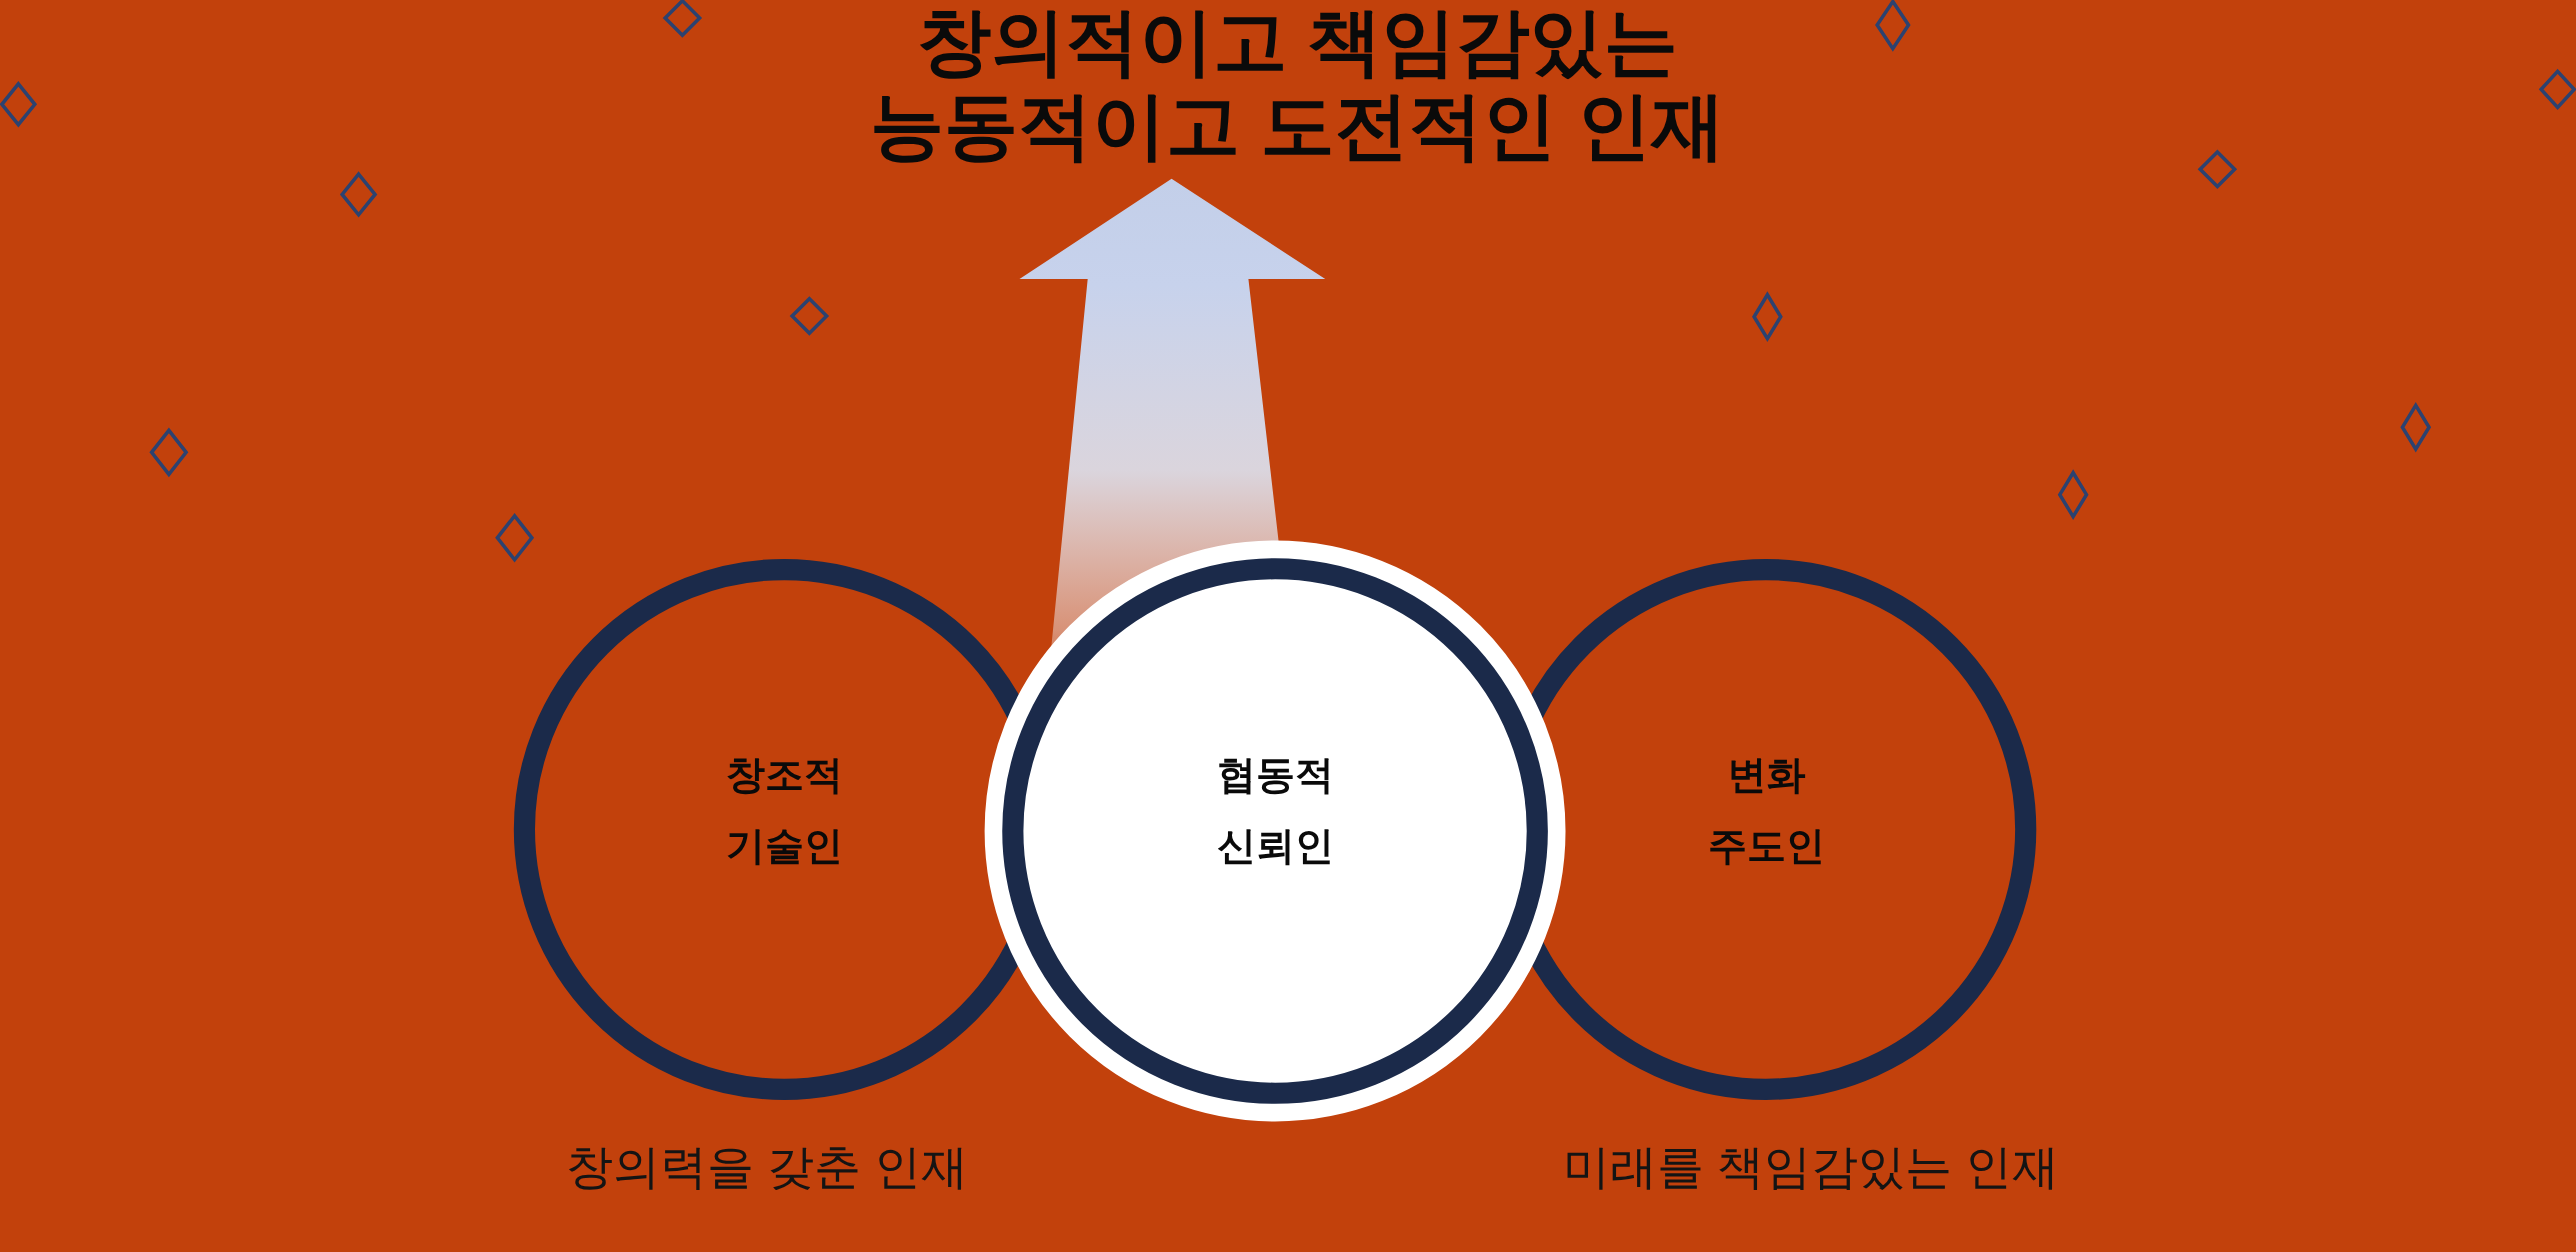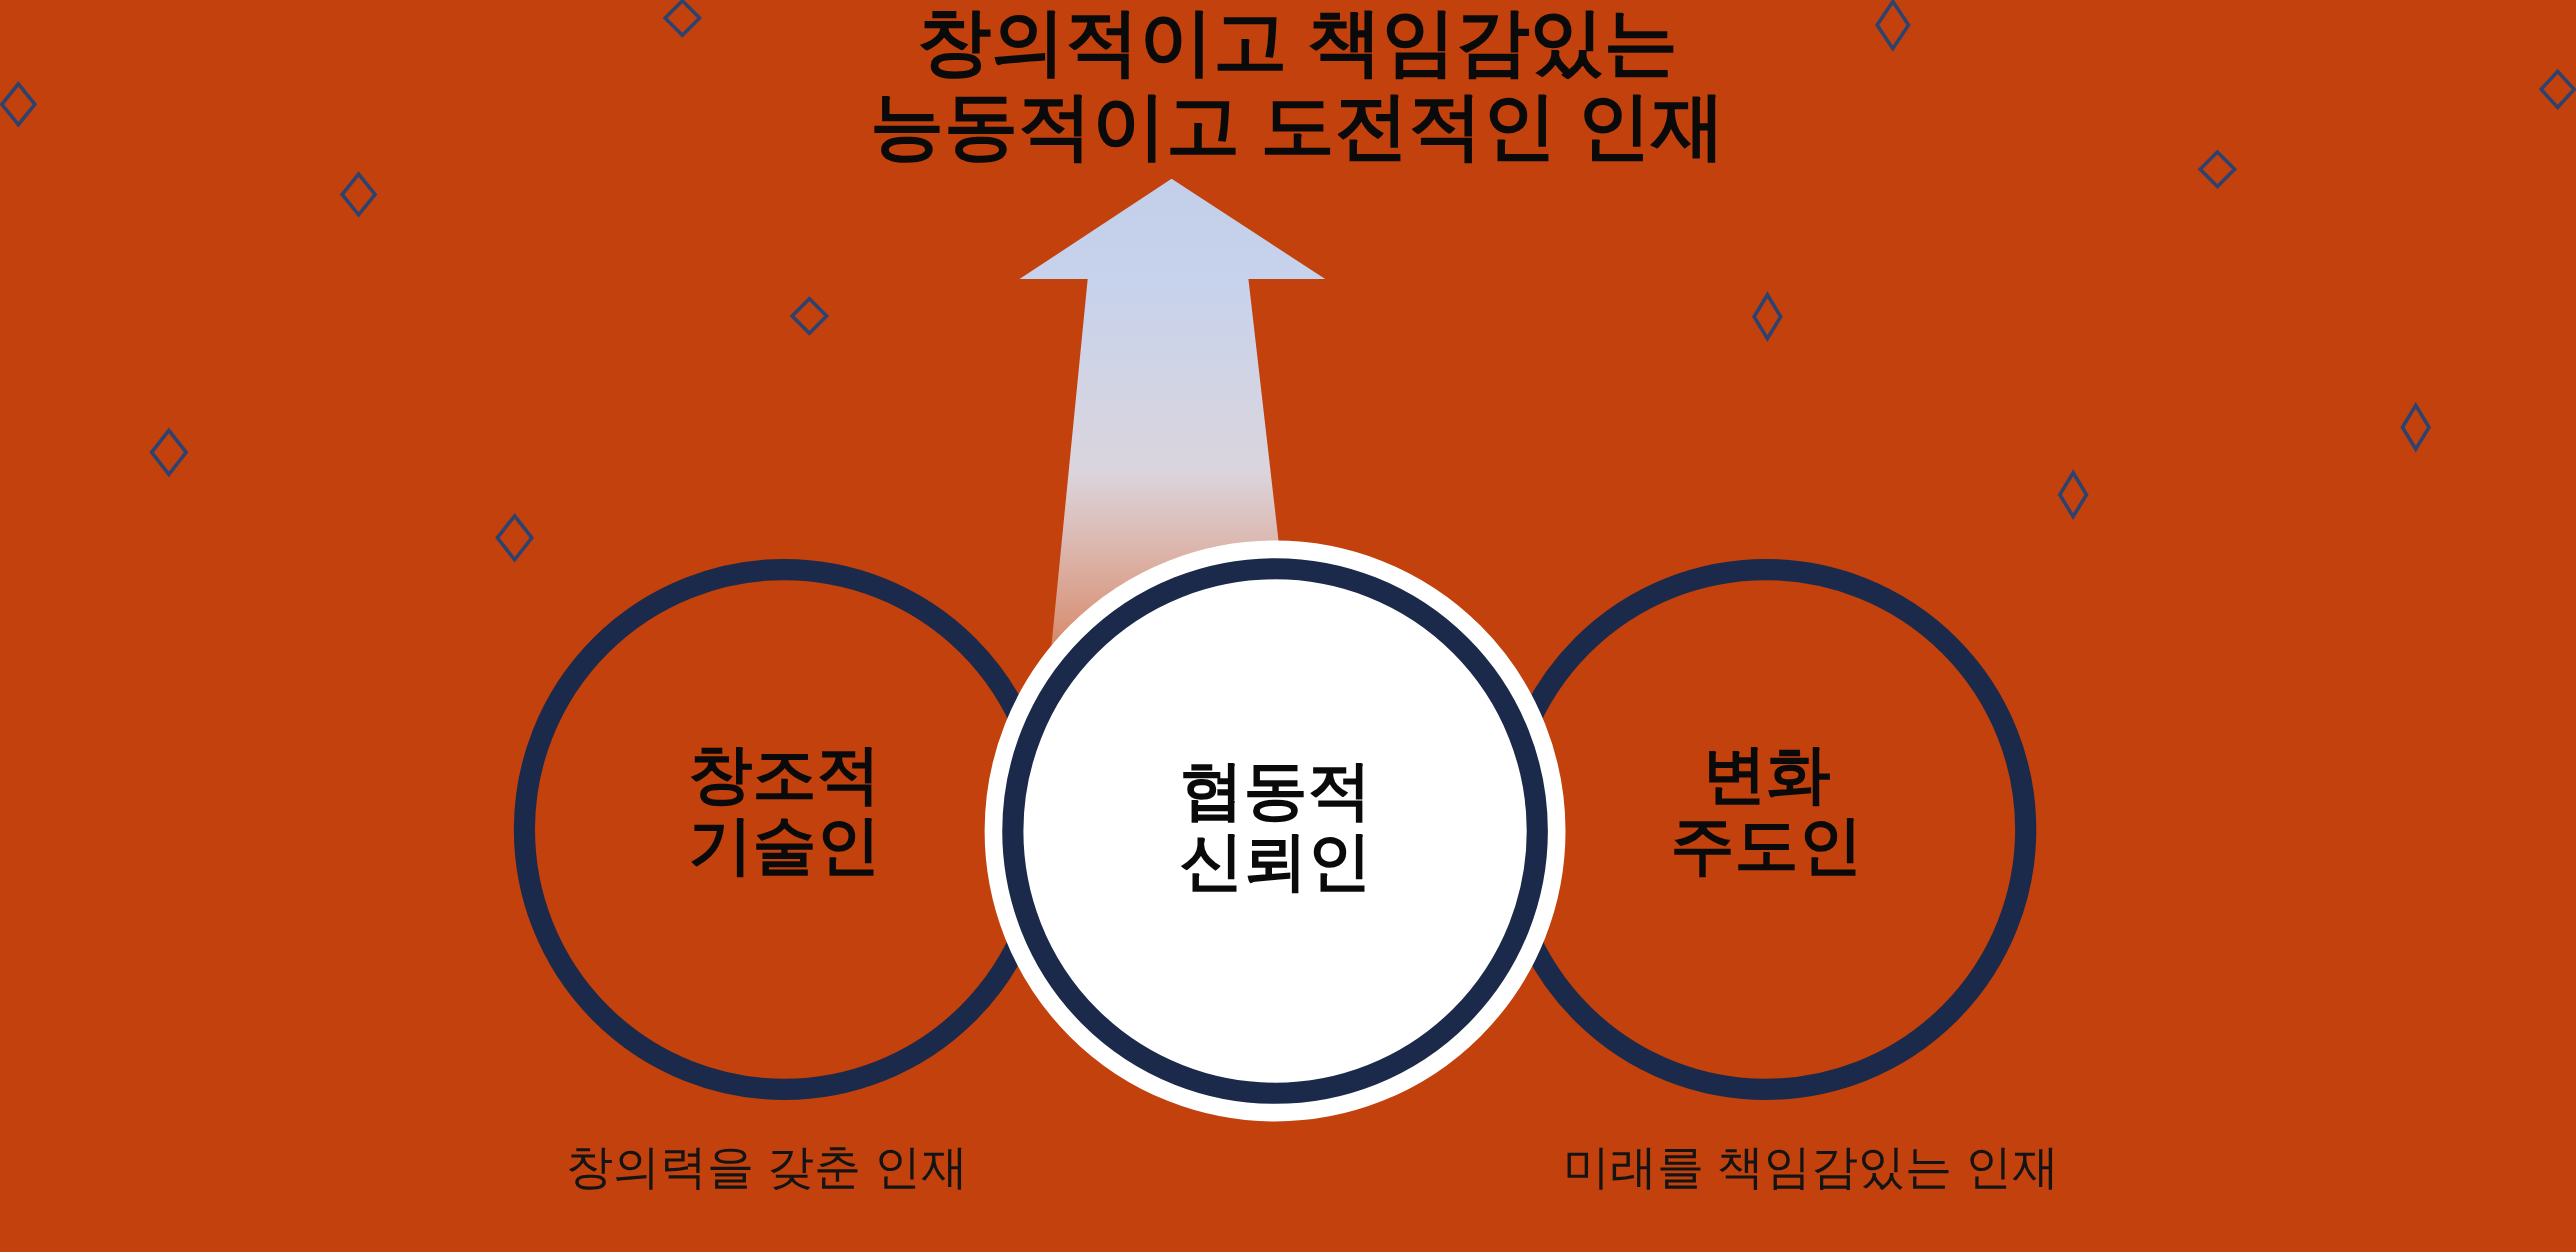--- a/index.html
+++ b/index.html
@@ -34,28 +34,28 @@
     font-weight: 700;
     color: #0a0a0a;
     letter-spacing: 0px;
     white-space: nowrap;
   }
   .circle-label {
     position: absolute;
     width: 471px;
     top: 739px;
     text-align: center;
-    font-size: 64px;
+    font-size: 39px;
     line-height: 71px;
     font-weight: 600;
     color: #0a0a0a;
     white-space: nowrap;
   }
   .circle-label.c0 { left: 549px; }   
-  .circle-label.c1 { left: 1040px; margin-top: 16px; }  
+  .circle-label.c1 { left: 1040px; }  
   .circle-label.c2 { left: 1531px; }  
   .caption {
     position: absolute;
     top: 1139px;
     transform: translateX(-50%);
     text-align: left;
     font-size: 47px;
     line-height: 56px;
     font-weight: 500;
     color: #141414;

